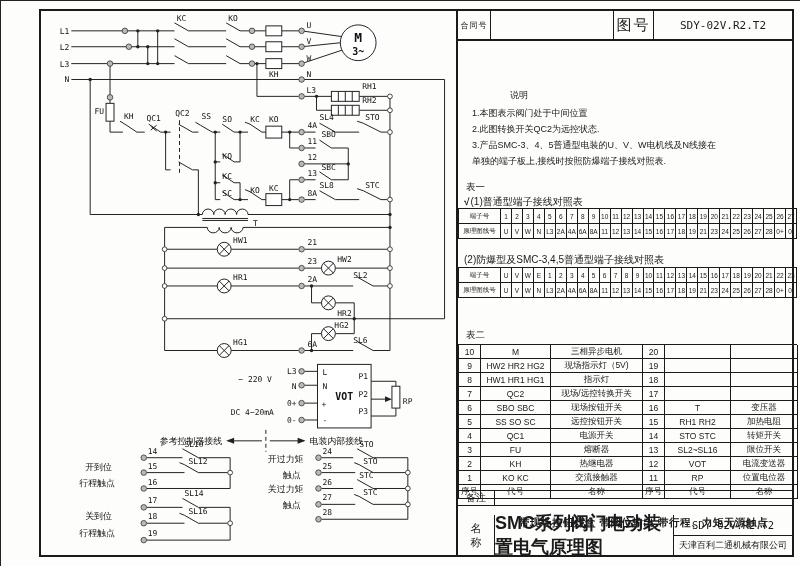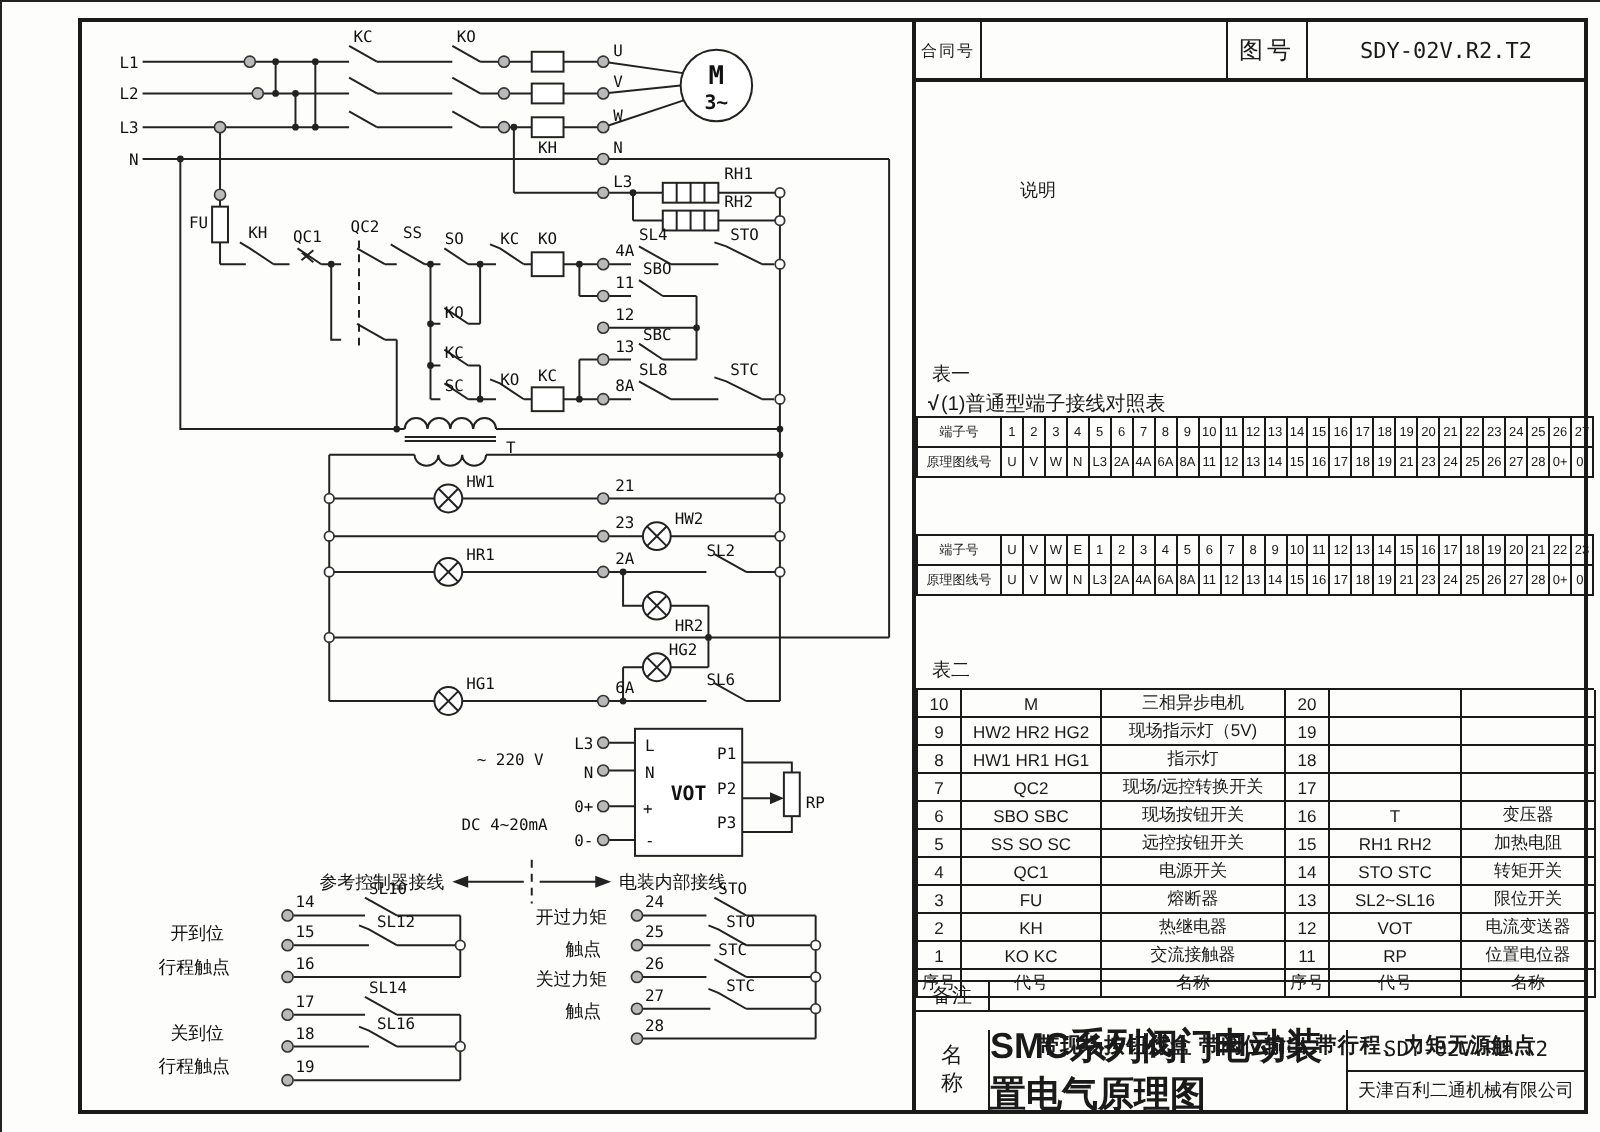--- a/index.html
+++ b/index.html
@@ -17,21 +17,21 @@
   .dev{stroke:#222;stroke-width:1;fill:#fff;}
   .dot{fill:#222;stroke:none;}
   .term{fill:#b9b9b9;stroke:#333;stroke-width:0.8;}
   .node{fill:#fff;stroke:#333;stroke-width:0.9;}
   .arr{fill:#222;stroke:none;}
   
   .hdr{position:absolute;top:0;left:0;right:0;height:30px;display:flex;border-bottom:2px solid #1a1a1a;box-sizing:border-box;}
   .hdr>div{display:flex;align-items:center;justify-content:center;box-sizing:border-box;height:100%;}
   .hdr .c1{width:33px;border-right:1px solid #1a1a1a;font-size:8px;letter-spacing:1px;}
   .hdr .c2{flex:1;border-right:1px solid #1a1a1a;}
-  .hdr .c3{width:40px;border-right:1px solid #1a1a1a;font-size:12px;letter-spacing:2px;text-align:center;}
+  .hdr .c3{width:40px;border-right:1px solid #1a1a1a;font-size:15px;letter-spacing:2px;text-align:center;}
   .hdr .c4{width:138px;font-family:"DejaVu Sans Mono",monospace;font-size:11px;}
   .notes{position:absolute;top:76px;left:14px;right:4px;line-height:16px;font-size:9px;}
   .notes .nt{margin-left:38px;margin-bottom:2px;}
   .lbl{position:absolute;left:8px;font-size:9.5px;}
   .cap{position:absolute;left:6px;font-size:10px;white-space:nowrap;}
   .cap .chk{font-weight:bold;margin-right:1px;}
   .tgrid{position:absolute;left:0;width:339px;display:grid;grid-template-columns:42px repeat(27,1fr);
          border-top:1px solid #1a1a1a;border-left:1px solid #1a1a1a;box-sizing:border-box;}
   .tgrid>div{border-right:1px solid #1a1a1a;border-bottom:1px solid #1a1a1a;height:14px;display:flex;
              align-items:center;justify-content:center;font-size:6.5px;overflow:hidden;white-space:nowrap;}
@@ -350,20 +350,26 @@
 
       <div class="hdr">
         <div class="c1">合同号</div>
         <div class="c2"></div>
         <div class="c3">图号</div>
         <div class="c4">SDY-02V.R2.T2</div>
       </div>
 
       <div class="notes">
         <div class="nt">说明</div>
+        <div id="note-lines">
+            <div>1.本图表示阀门处于中间位置</div>
+            <div>2.此图转换开关QC2为远控状态.</div>
+            <div>3.产品SMC-3、4、5普通型电装的U、V、W电机线及N线接在</div>
+            <div>   单独的端子板上,接线时按照防爆端子接线对照表.</div>
+          </div>
       </div>
 
       <div class="lbl" style="top:170px">表一</div>
       <div class="cap" style="top:184px">
         <span class="chk">√</span><span>(1)普通型端子接线对照表</span>
       </div>
       <div class="tgrid" id="grid-t1" style="top:197px">
           <div>端子号</div>
           <div>1</div>
           <div>2</div>
@@ -415,20 +421,23 @@
           <div>23</div>
           <div>24</div>
           <div>25</div>
           <div>26</div>
           <div>27</div>
           <div>28</div>
           <div>0+</div>
           <div>0-</div>
         </div>
 
+      <div class="cap" style="top:242px">
+        <span>(2)防爆型及SMC-3,4,5普通型端子接线对照表</span>
+      </div>
       <div class="tgrid" id="grid-t2" style="top:256px">
           <div>端子号</div>
           <div>U</div>
           <div>V</div>
           <div>W</div>
           <div>E</div>
           <div>1</div>
           <div>2</div>
           <div>3</div>
           <div>4</div>

